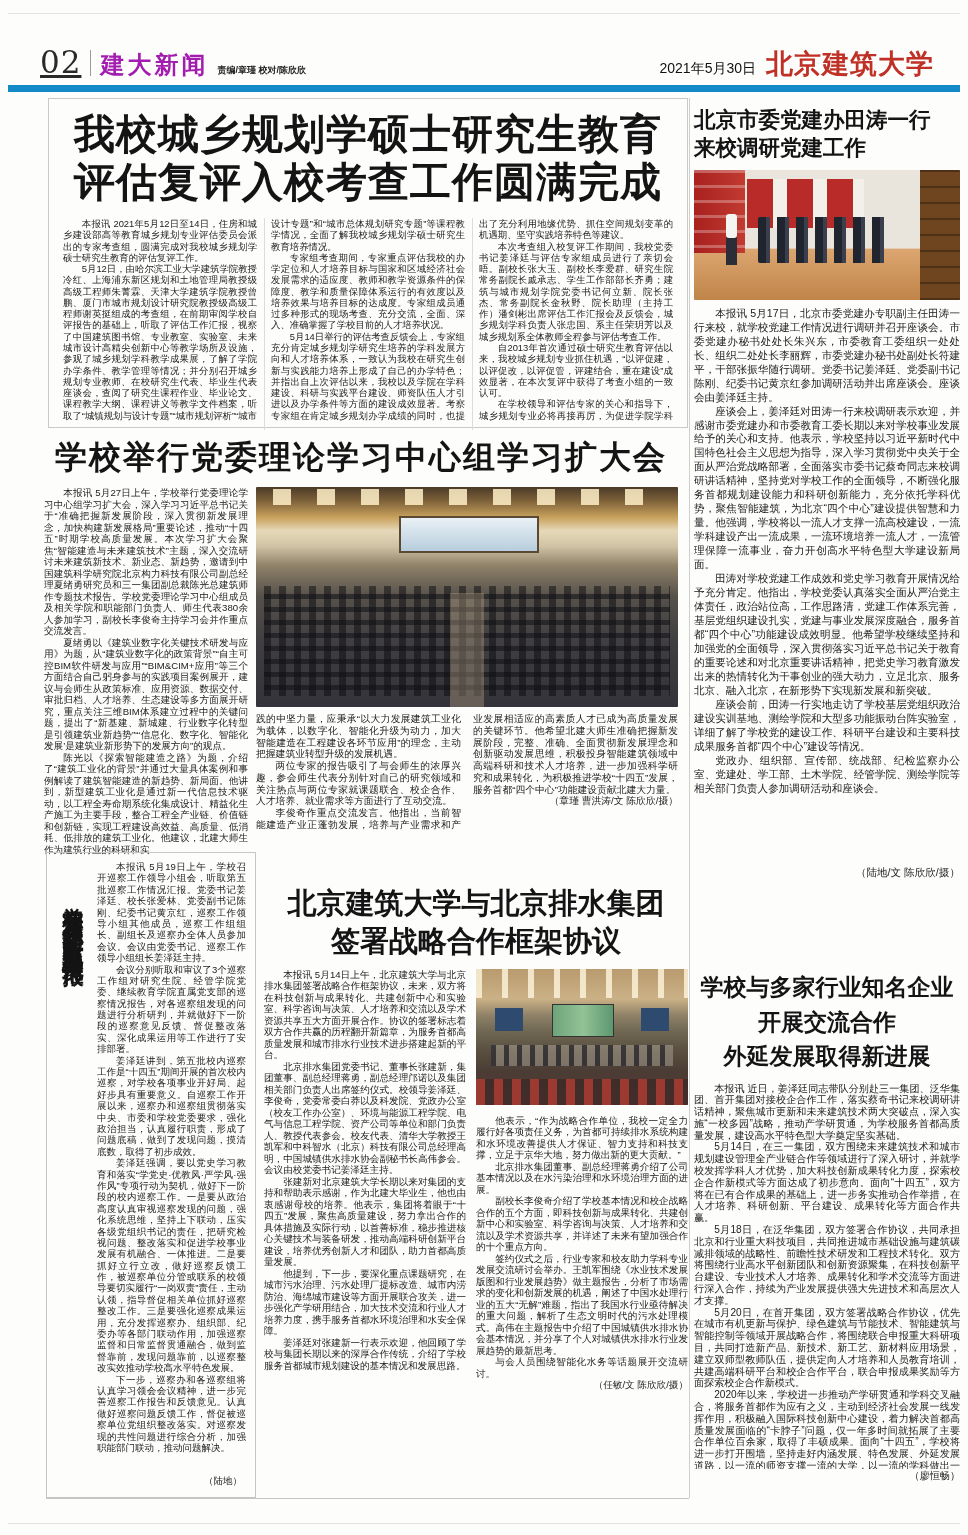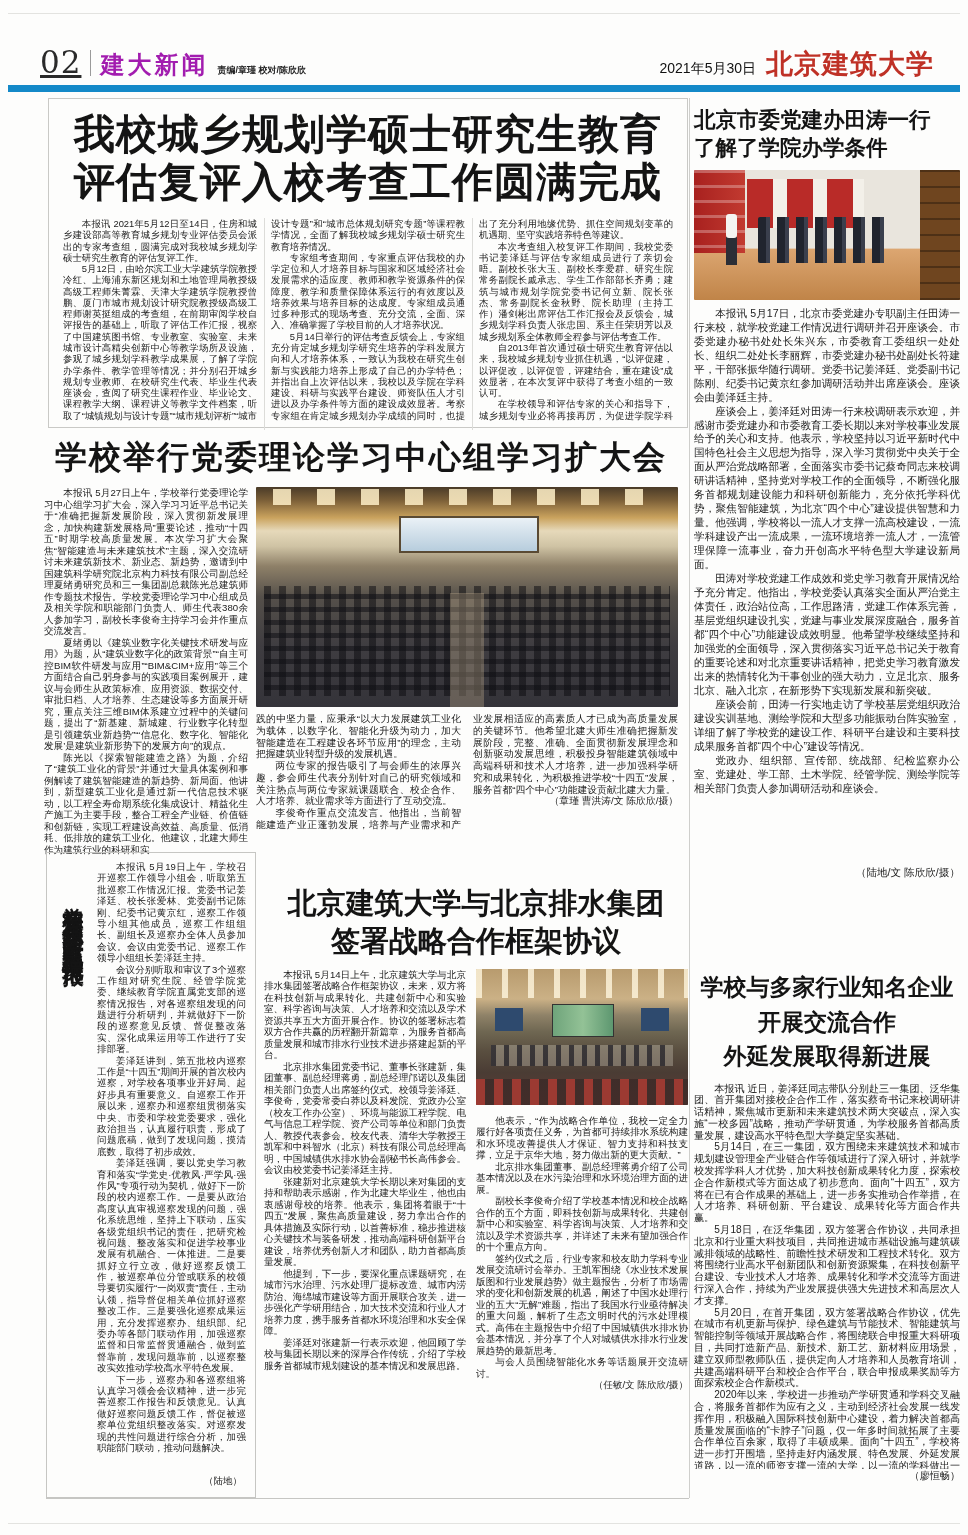--- a/index.html
+++ b/index.html
@@ -132,21 +132,21 @@
       <p>专家组考查期间，专家重点评估我校的办学定位和人才培养目标与国家和区域经济社会发展需求的适应度、教师和教学资源条件的保障度、教学和质量保障体系运行的有效度以及培养效果与培养目标的达成度。专家组成员通过多种形式的现场考查、充分交流，全面、深入、准确掌握了学校目前的人才培养状况。</p>
       <p>5月14日举行的评估考查反馈会上，专家组充分肯定城乡规划学研究生培养的学科发展方向和人才培养体系，一致认为我校在研究生创新与实践能力培养上形成了自己的办学特色；并指出自上次评估以来，我校以及学院在学科建设、科研与实践平台建设、师资队伍人才引进以及办学条件等方面的建设成效显著。考察专家组在肯定城乡规划办学成绩的同时，也提出了充分利用地缘优势、抓住空间规划变革的机遇期、坚守实践培养特色等建议。</p>
       <p>本次考查组入校复评工作期间，我校党委书记姜泽廷与评估专家组成员进行了亲切会晤。副校长张大玉、副校长李爱群、研究生院常务副院长戚承志、学生工作部部长齐勇；建筑与城市规划学院党委书记何立新、院长张杰、常务副院长金秋野、院长助理（主持工作）潘剑彬出席评估工作汇报会及反馈会，城乡规划学科负责人张忠国、系主任荣玥芳以及城乡规划系全体教师全程参与评估考查工作。</p>
       <p>自2013年首次通过硕士研究生教育评估以来，我校城乡规划专业抓住机遇，“以评促建，以评促改，以评促管，评建结合，重在建设”成效显著，在本次复评中获得了考查小组的一致认可。</p>
       <p>在学校领导和评估专家的关心和指导下，城乡规划专业必将再接再厉，为促进学院学科专业内涵式发展创造更多新动能，为学校的特色高水平发展贡献力量。（荣玥芳 陈志端 祝贺 王婷 顾月明 刘志刚）</p>
     </div>
   </section>
 
   <section class="art-tian">
     <div class="tian-hl">北京市委党建办田涛一行</div>
-    <div class="tian-hl">了解了学院办学条件</div>
+    <div class="tian-hl">来校调研党建工作</div>
     <div class="photo photo-a">
       <div class="pa-left-panels"></div>
       <div class="pa-back-panels"></div>
       <div class="pa-shelf"></div>
       <div class="pa-people"></div>
       <div class="pa-speaker-legs"></div>
       <div class="pa-speaker"></div>
     </div>
     <div class="tian-body jtext">
       <p>本报讯 5月17日，北京市委党建办专职副主任田涛一行来校，就学校党建工作情况进行调研并召开座谈会。市委党建办秘书处处长朱兴东，市委教育工委组织一处处长、组织二处处长李丽辉，市委党建办秘书处副处长符建平，干部张振华随行调研。党委书记姜泽廷、党委副书记陈刚、纪委书记黄京红参加调研活动并出席座谈会。座谈会由姜泽廷主持。</p>

